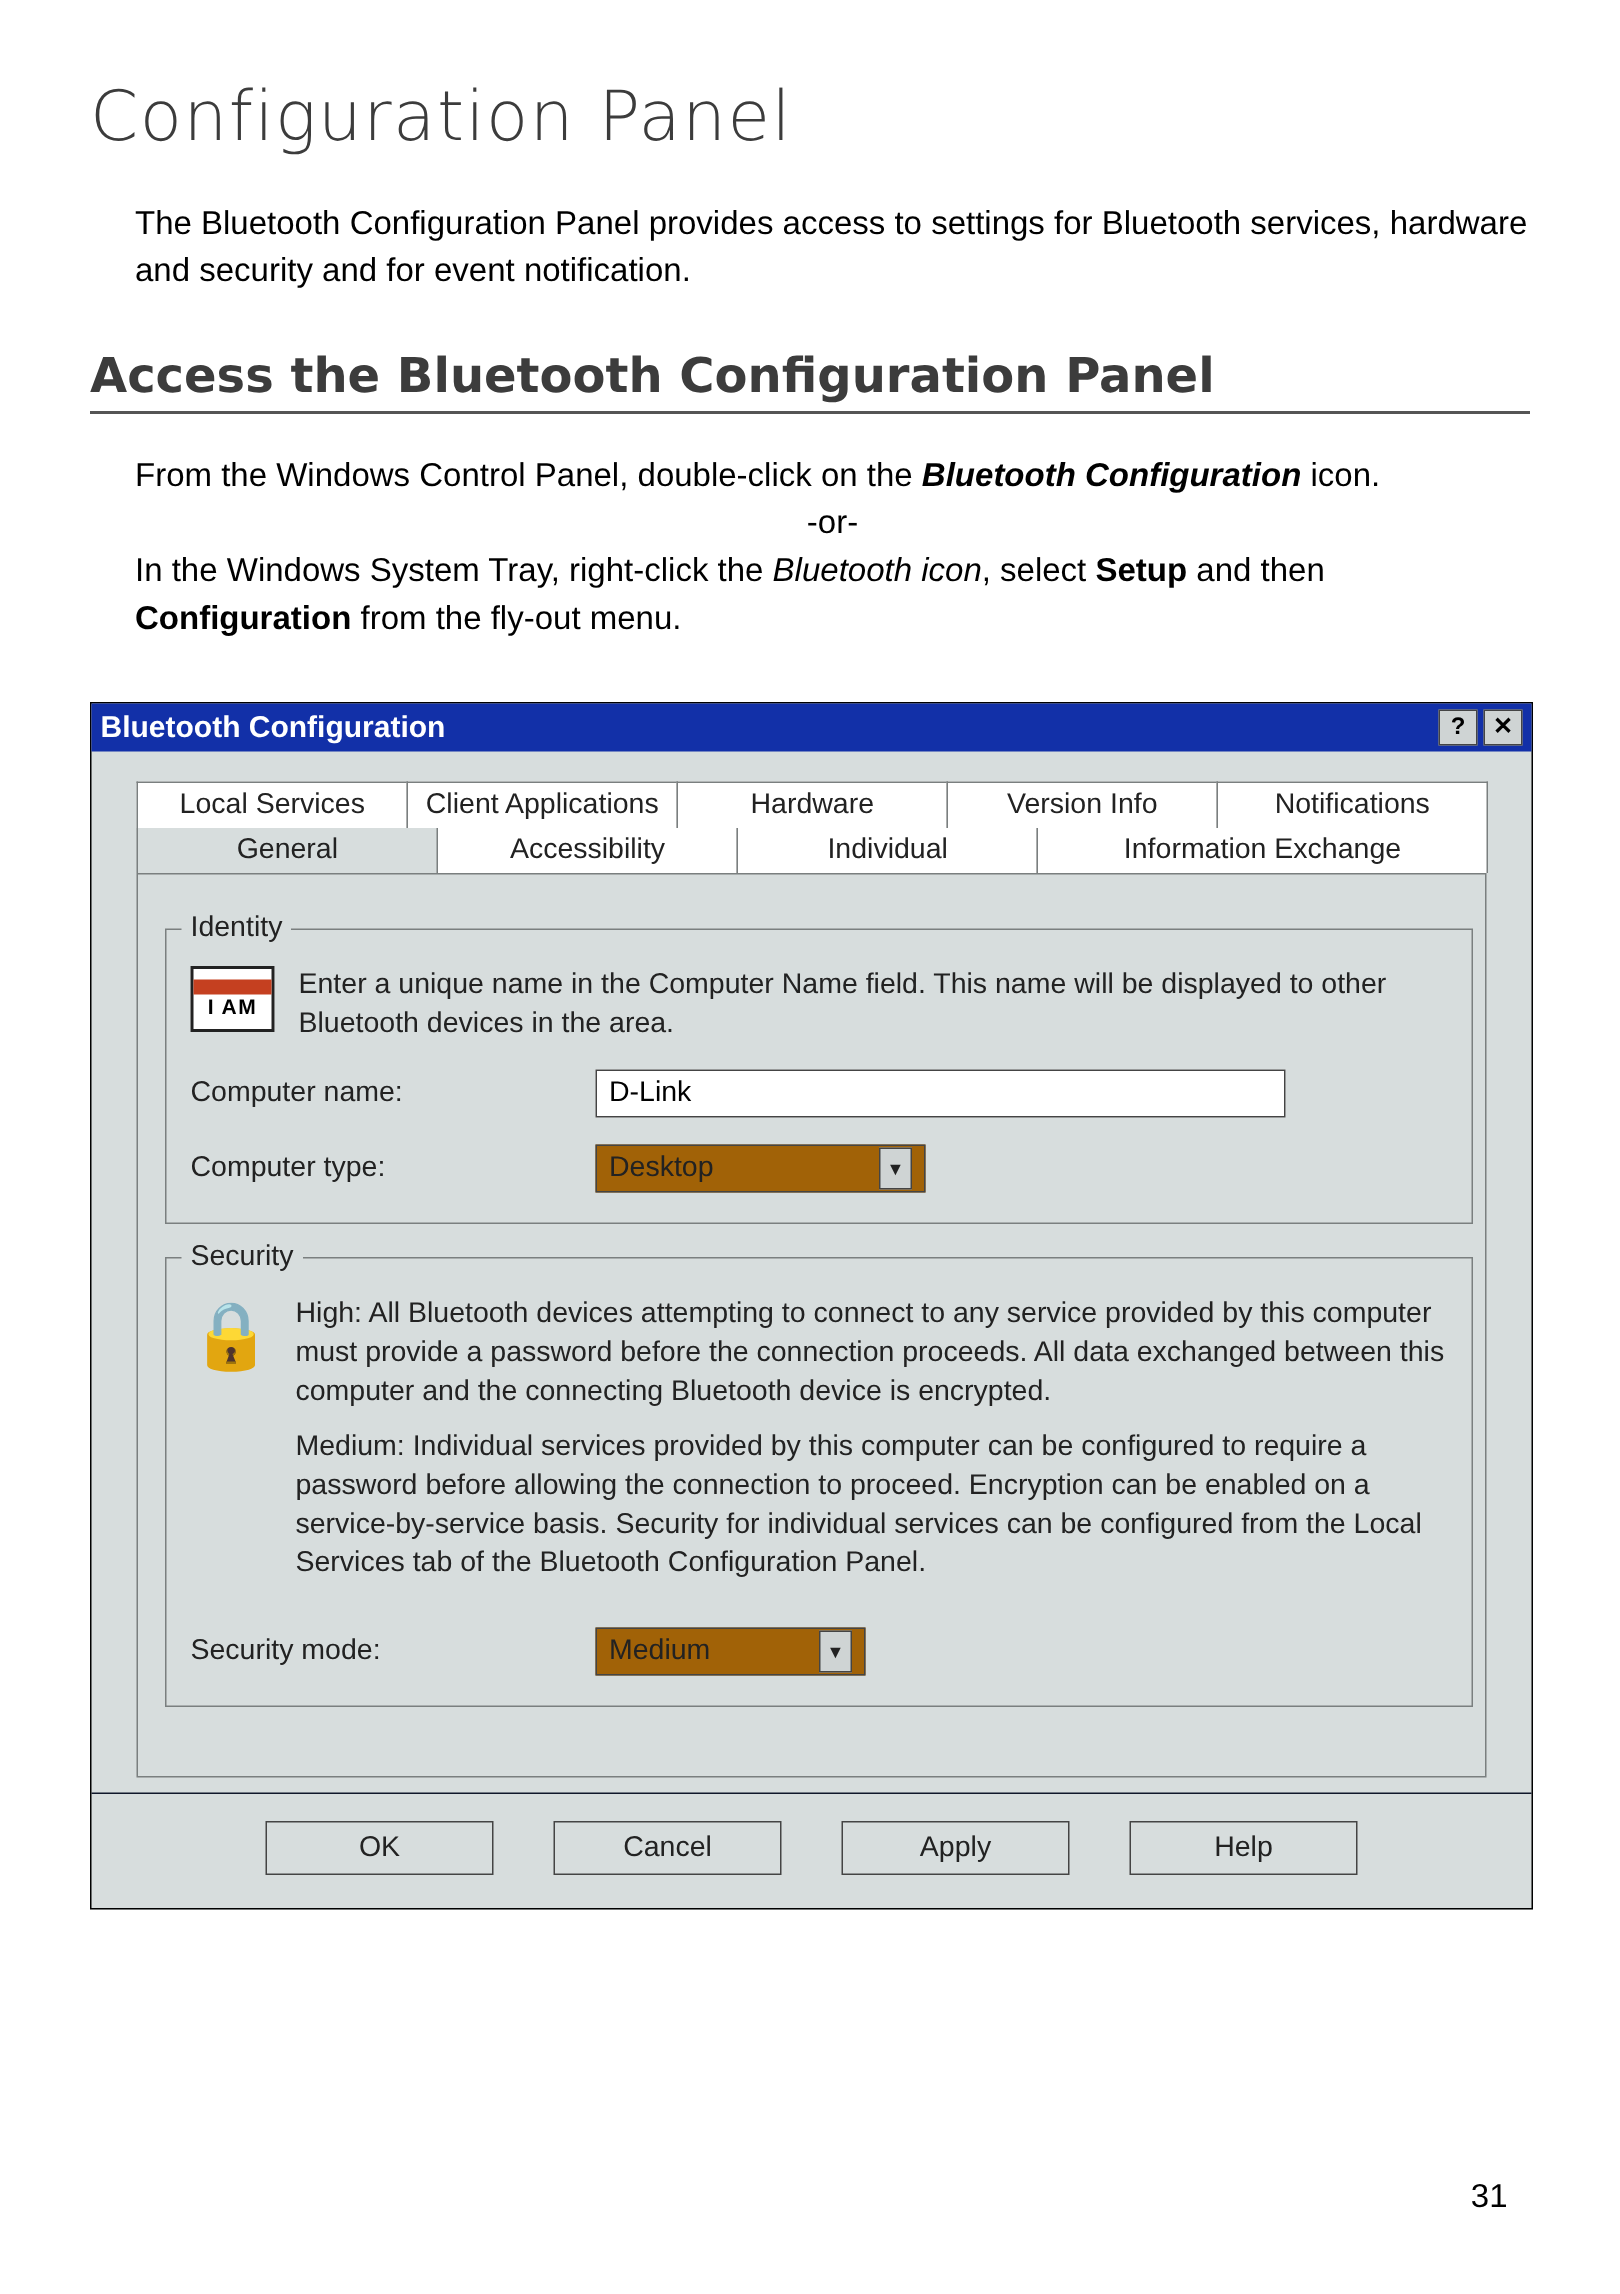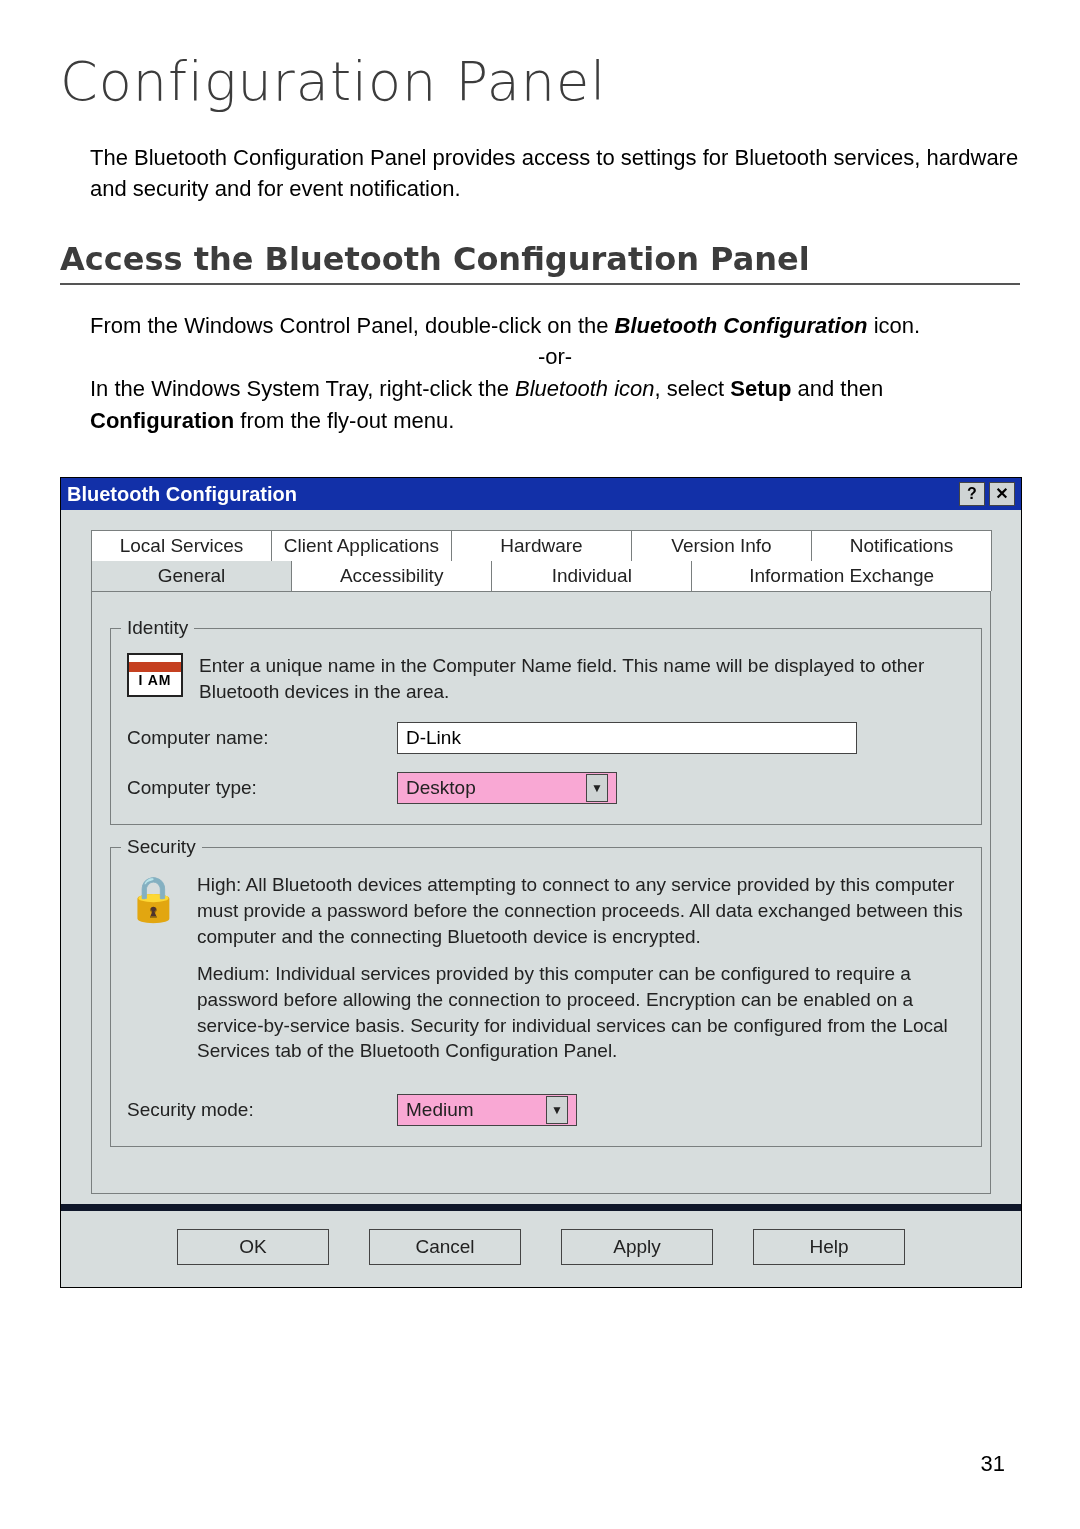--- a/index.html
+++ b/index.html
@@ -12,21 +12,21 @@
   .page {
     width: 1080px;
     height: 1529px;
     box-sizing: border-box;
     padding: 50px 60px 40px 60px;
     position: relative;
     background: #fff;
   }
   .h1 {
     font-family: "Trebuchet MS", "DejaVu Sans", Arial, sans-serif;
-    font-size: 54px;
+    font-size: 46px;
     font-weight: 300;
     color: #3c3c3c;
     margin: 0 0 30px 0;
     letter-spacing: 1px;
   }
   .intro {
     font-size: 22px;
     line-height: 1.4;
     margin: 0 0 35px 30px;
   }
@@ -161,41 +161,41 @@
     background: #fff;
     font-size: 19px;
     font-family: inherit;
     padding: 2px 8px;
     box-sizing: border-box;
   }
   .text-input { width: 460px; }
   .select-box {
     width: 220px;
     display: inline-flex; align-items: center; justify-content: space-between;
-    background: #f9a8d4;
+    background: #a16207;
   }
   .select-arrow {
     width: 20px; height: 26px;
     border: 1px solid #444; background:#cfd4d4;
     display:flex; align-items:center; justify-content:center;
     font-size: 12px; margin-left:4px;
   }
 
   .lock-icon {
     width: 54px; height: 54px;
     display:flex; align-items:center; justify-content:center;
     font-size: 44px; color:#b38b00;
   }
   .sec-text { font-size: 19px; line-height: 1.35; flex:1; }
   .sec-text p { margin: 0 0 12px 0; }
 
   .dlg-buttons {
     display:flex; justify-content:center; gap: 40px;
     padding: 18px 0 22px 0;
-    border-top: 7px solid #0f172a;
+    border-top: 1px solid #0f172a;
   }
   .dlg-btn {
     width: 150px; height: 34px;
     border: 1px solid #444;
     background: #d7dddd;
     font-size: 19px;
     font-family: inherit;
     display:flex; align-items:center; justify-content:center;
   }
 

